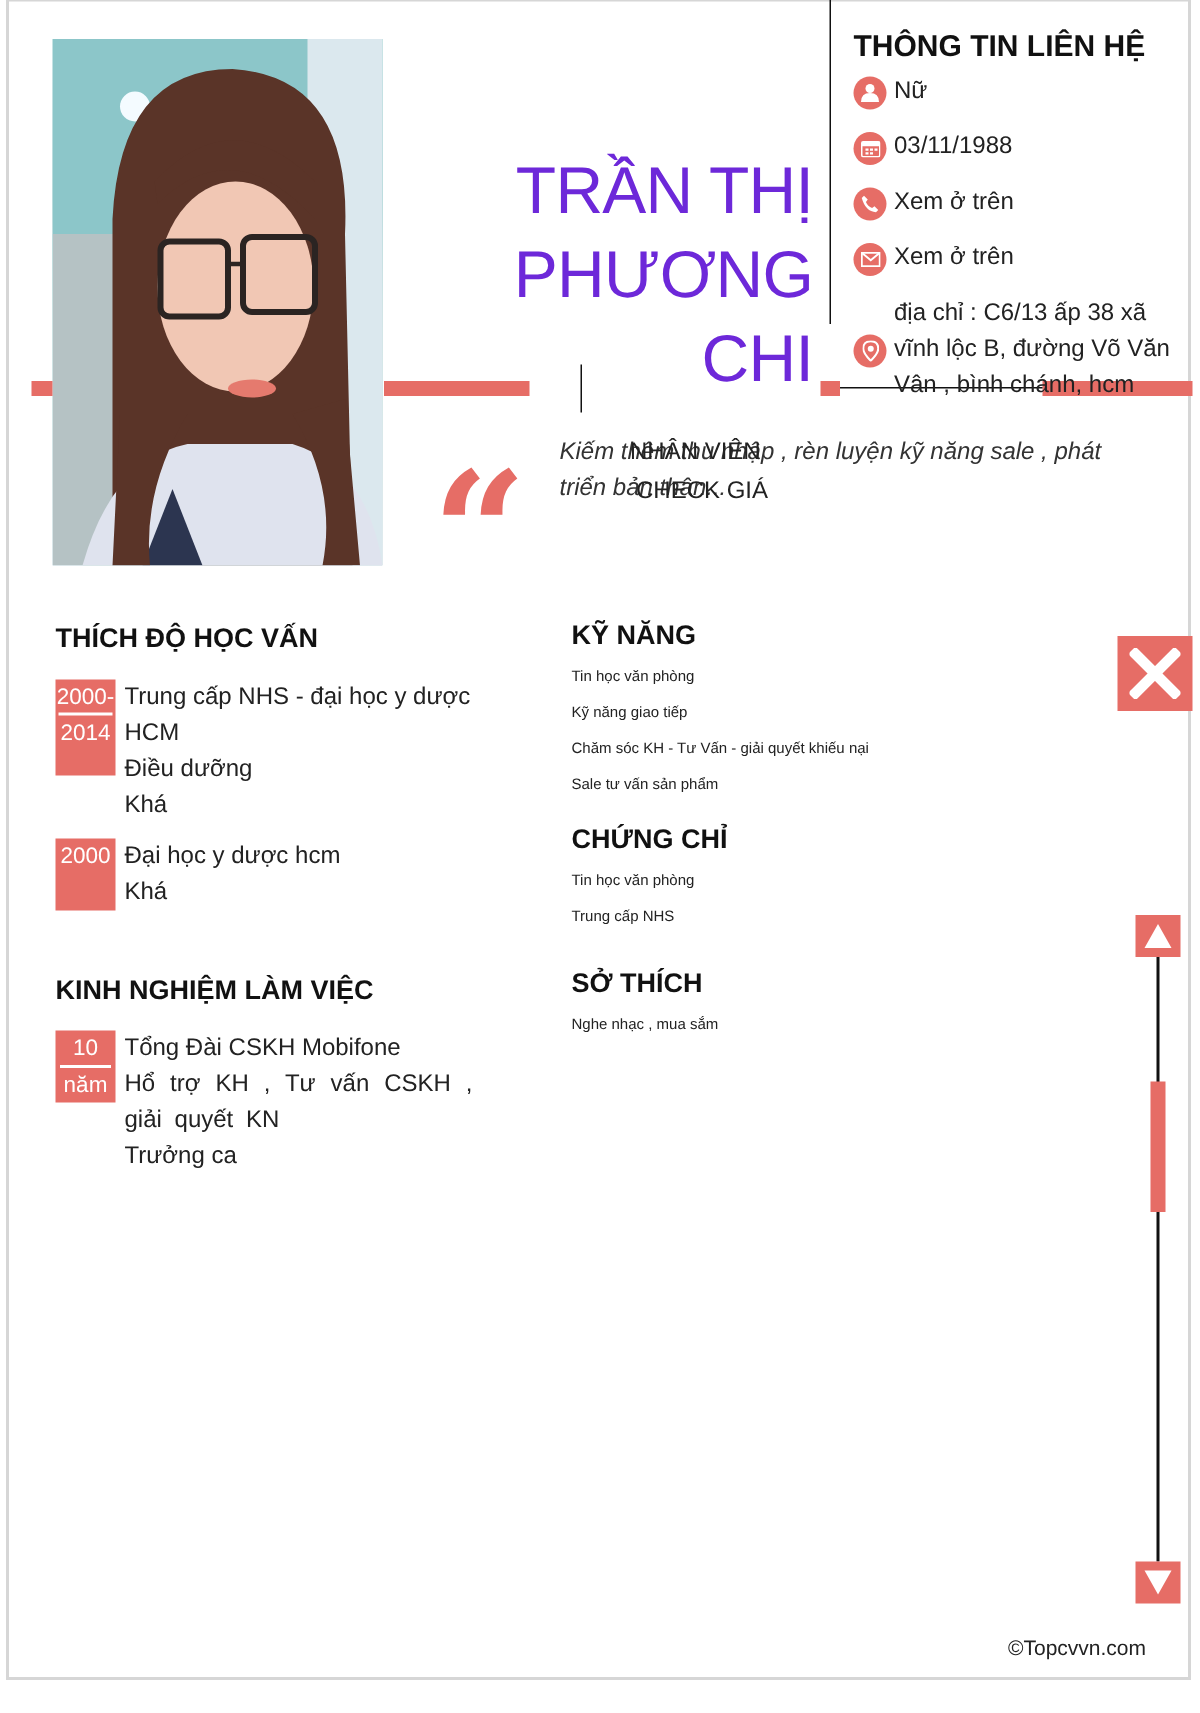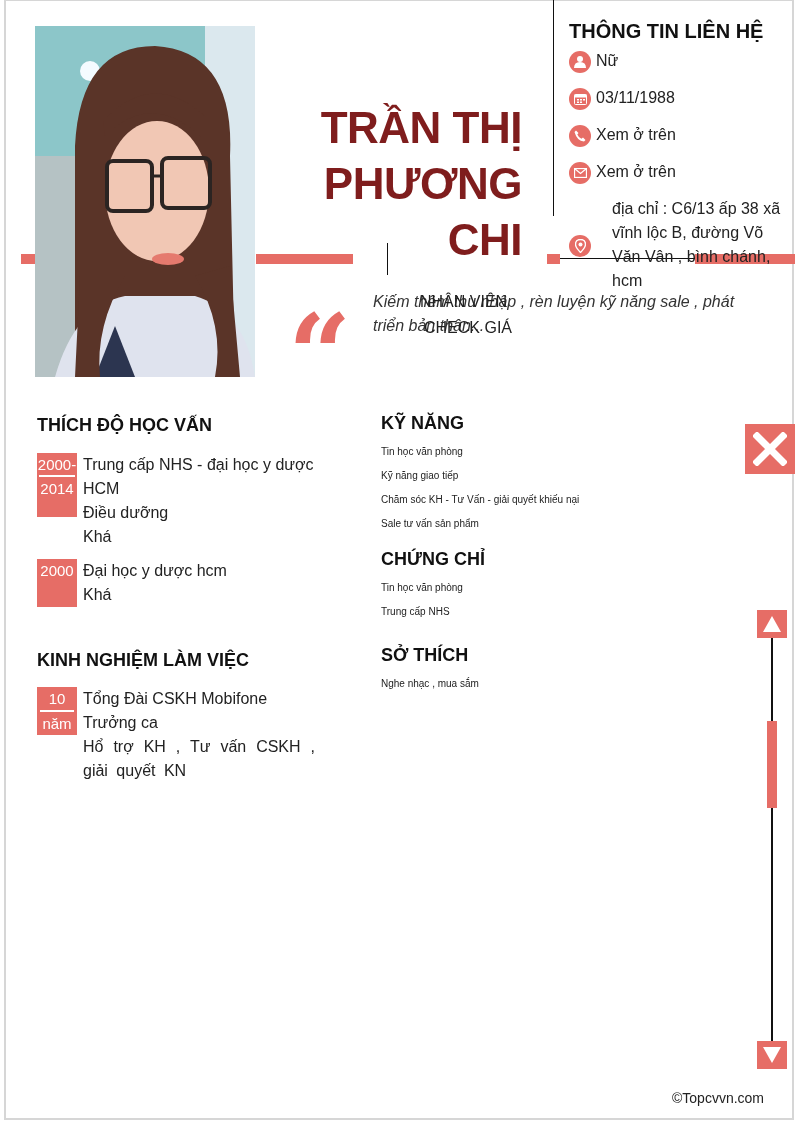--- a/index.html
+++ b/index.html
@@ -1,21 +1,21 @@
 <!DOCTYPE html>
 <html><head>
 <meta charset="utf-8">
 <style>
   html, body { margin:0; padding:0; background:#ffffff; }
   body { width:800px; height:1142px; position:relative; overflow:hidden; font-family:"Liberation Sans", "DejaVu Sans", sans-serif; color:#222; }
   .sheet { position:absolute; left:4px; top:0; width:790px; height:1120px; background:#fff; border:2px solid #d6d6d6; border-top:1px solid #d6d6d6; box-sizing:border-box; }
   .abs { position:absolute; }
   .accent-bg { background:#e66d66; }
   .photo { left:35px; top:26px; width:220px; height:351px; overflow:hidden; background:linear-gradient(180deg,#9fd1d4 0%,#7fbfc2 30%,#b9d7d8 55%,#d9e3ea 100%); }
-  .name { left:292px; top:100px; width:230px; text-align:right; font-weight:700; font-size:44px; line-height:56px; color:#7f1d1d; letter-spacing:-0.5px; }
+  .name { left:312px; top:100px; width:230px; text-align:right; font-weight:400; font-size:44px; line-height:56px; color:#6d28d9; letter-spacing:-0.5px; }
   .vline { background:#111; width:1px; }
   .hbar { height:10px; }
   .contact-title { left:569px; top:20px; font-size:20px; font-weight:700; color:#111; }
   .contact-row { left:569px; width:215px; font-size:16px; line-height:24px; color:#222; display:flex; align-items:center; }
   .cicon { width:22px; height:22px; border-radius:50%; background:#e66d66; margin-right:5px; flex:0 0 22px; display:flex; align-items:center; justify-content:center; margin-top:1px; }
   .quote-mark { left:288px; top:300px; font-family:"DejaVu Serif", serif; font-size:110px; line-height:110px; color:#e66d66; font-weight:700; }
   .objective { left:373px; top:290px; width:370px; font-size:16px; line-height:24px; color:#333;font-style:italic; }
   .overlay-title { left:420px; top:290px; font-size:16px; line-height:24px; color:#222; }
   .overlay-title2 { left:424px; top:316px; font-size:16px; line-height:24px; color:#222; }
   .section-title { font-size:18px; font-weight:700; color:#111; }
@@ -102,21 +102,21 @@
 </div>
 <div class="abs contact-row" style="top:160px;">
   <span class="cicon">
     <svg width="13" height="10" viewBox="0 0 13 10">
         <rect x="0.5" y="0.5" width="12" height="9" fill="none" stroke="#fff" stroke-width="1.3"></rect>
         <path d="M0.5 0.5 L6.5 5.5 L12.5 0.5" fill="none" stroke="#fff" stroke-width="1.3"></path>
       </svg>
   </span>
   <span>Xem ở trên</span>
 </div>
-<div class="abs contact-row" style="top:197px;gap:16px;">
+<div class="abs contact-row" style="top:197px;">
   <span class="cicon">
     <svg width="11" height="14" viewBox="0 0 11 14">
         <path d="M5.5 0.5 Q10.5 0.5 10.5 5.5 Q10.5 8.5 5.5 13.5 Q0.5 8.5 0.5 5.5 Q0.5 0.5 5.5 0.5 Z" fill="none" stroke="#fff" stroke-width="1.4"></path>
         <circle cx="5.5" cy="5.5" r="2" fill="#fff"></circle>
       </svg>
   </span>
   <span>địa chỉ : C6/13 ấp 38 xã vĩnh lộc B, đường Võ Văn Vân , bình chánh, hcm</span>
 </div>
 
 <div class="abs quote-mark">“</div>
@@ -149,22 +149,22 @@
 
 <div class="abs section-title" style="left:37px;top:650px;">KINH NGHIỆM LÀM VIỆC</div>
 <div class="abs entry" style="left:37px;top:687px;">
   <div class="date-box" style="height:48px;">
     <div>10</div>
     <div class="sep" style="margin:-1px 3px 0;"></div>
     <div>năm</div>
   </div>
   <div class="entry-text" style="text-align:justify;">
     <div>Tổng Đài CSKH Mobifone</div>
+    <div style="word-spacing:4px;">Hổ trợ KH , Tư vấn CSKH , giải quyết KN</div>
     <div>Trưởng ca</div>
-    <div style="word-spacing:4px;">Hổ trợ KH , Tư vấn CSKH , giải quyết KN</div>
   </div>
 </div>
 
 <div class="abs section-title" style="left:381px;top:413px;">KỸ NĂNG</div>
 <div class="abs" style="left:381px;top:440px;">
   <div class="list-line">Tin học văn phòng</div>
   <div class="list-line">Kỹ năng giao tiếp</div>
   <div class="list-line">Chăm sóc KH - Tư Vấn - giải quyết khiếu nại</div>
   <div class="list-line">Sale tư vấn sản phẩm</div>
 </div>

